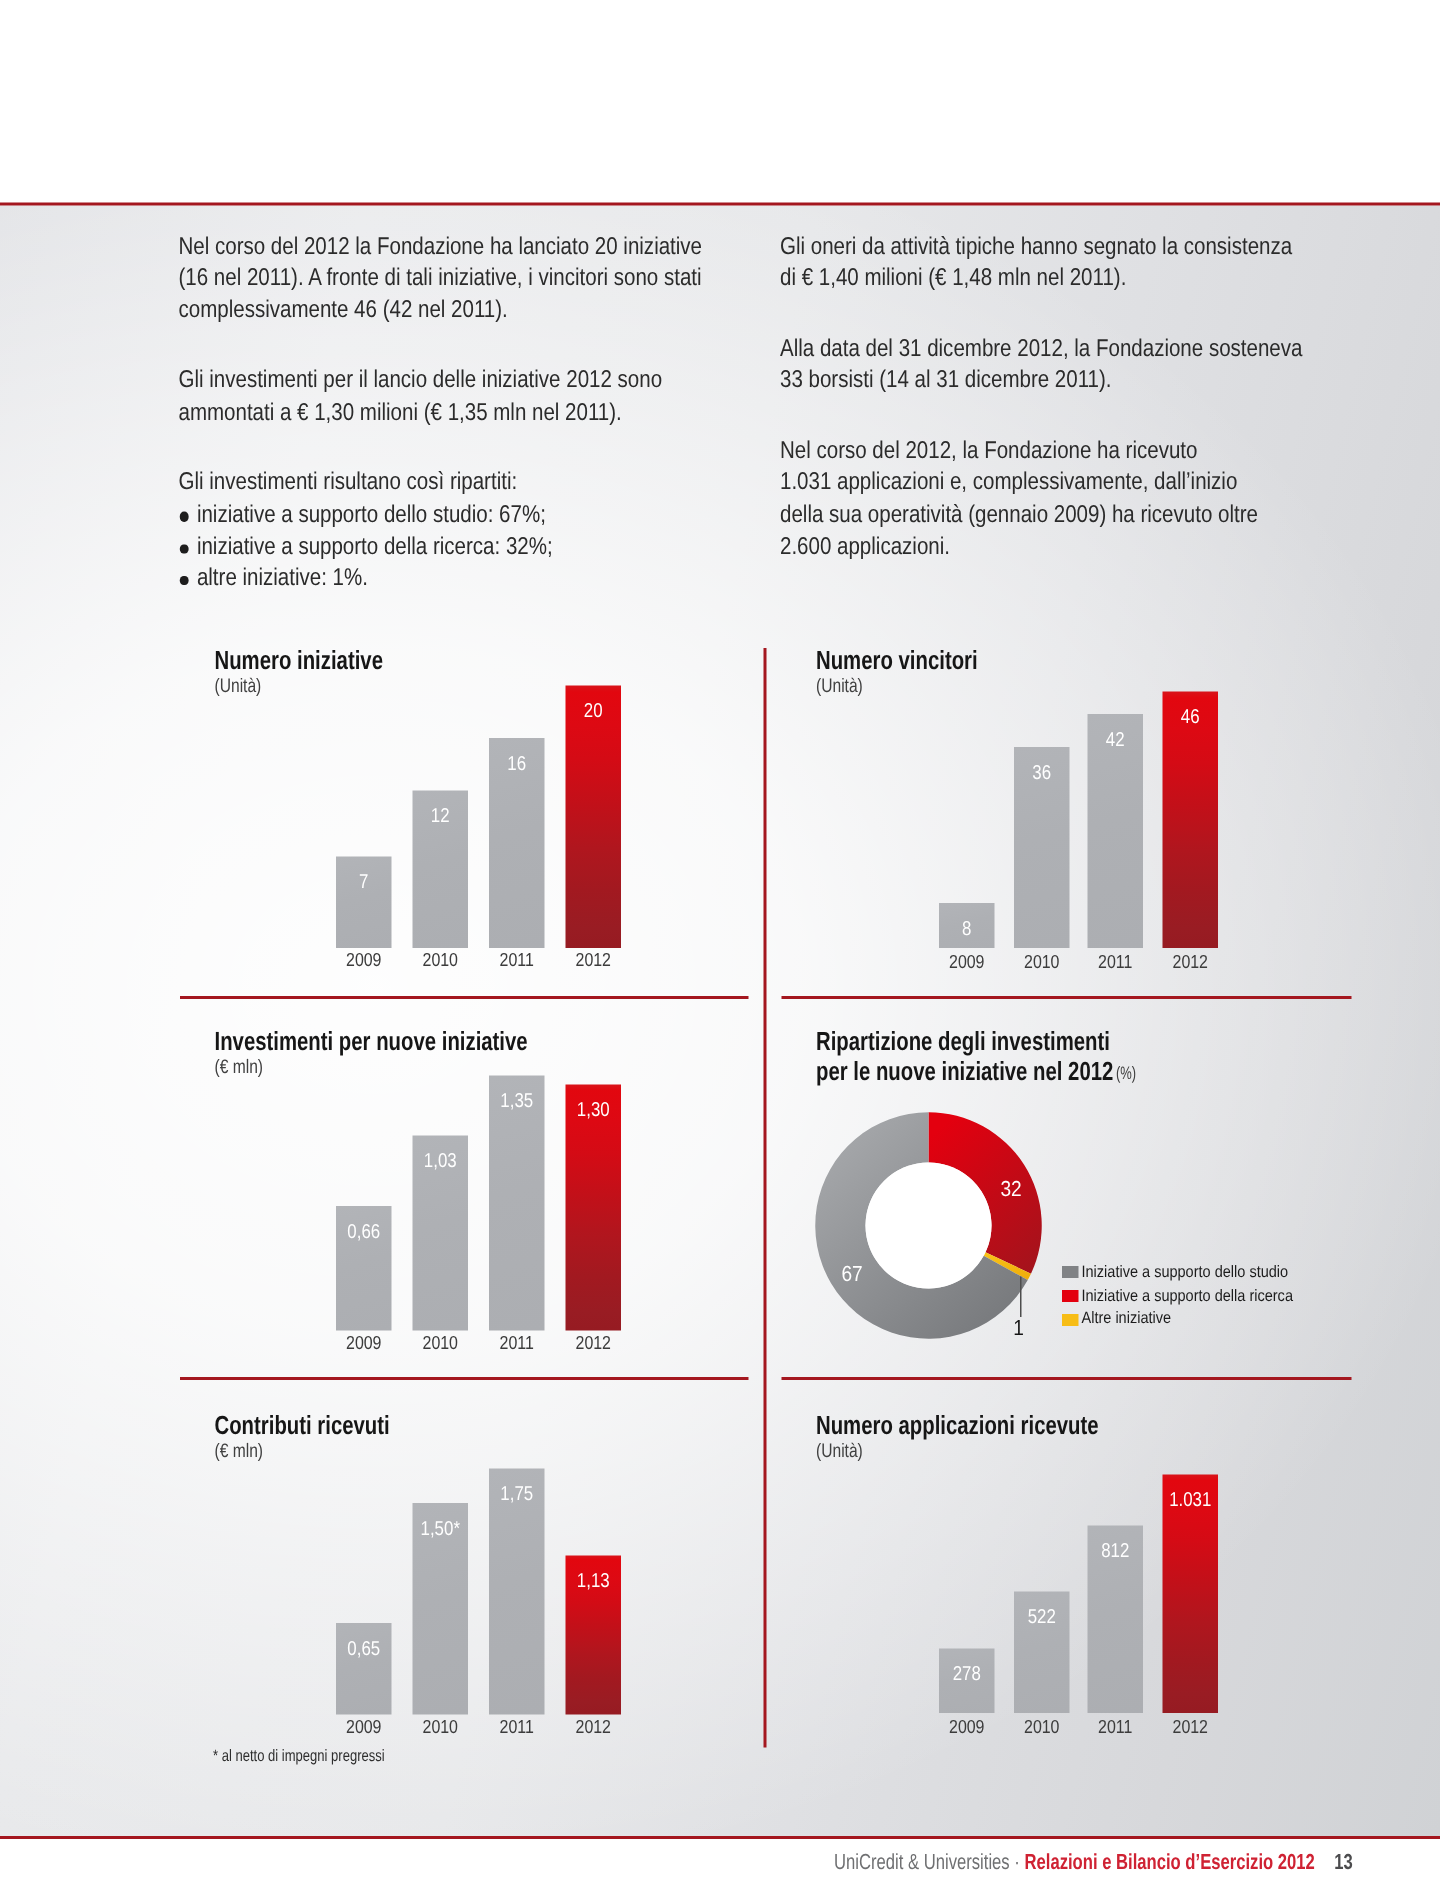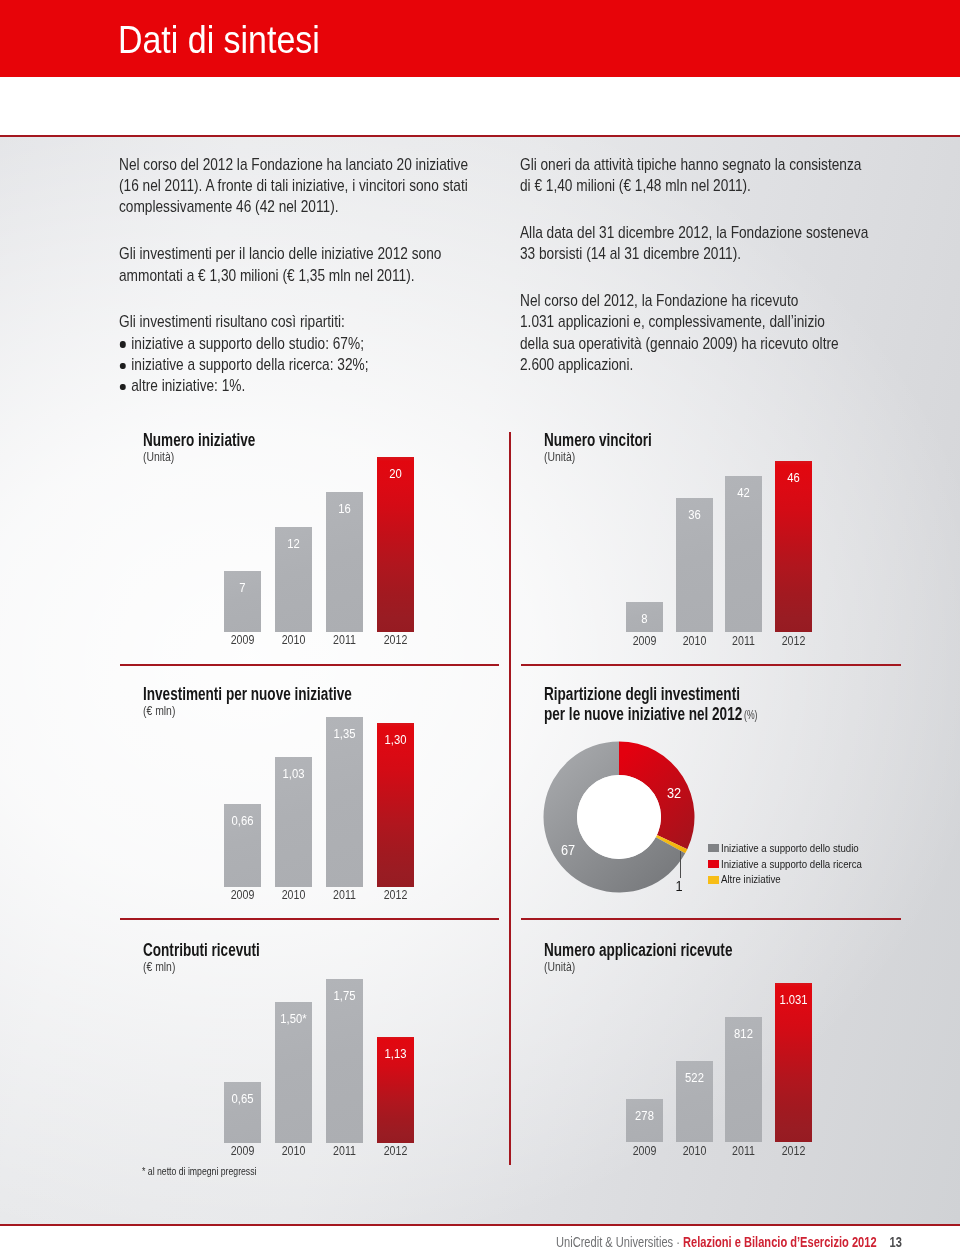--- a/index.html
+++ b/index.html
@@ -62,23 +62,20 @@
         transform:scaleX(.765);transform-origin:left top;}
   .foot .g{color:#6f7072;}
   .foot .r{color:#cf2233;font-weight:bold;}
   .foot .p{color:#4c4c4e;font-weight:bold;}
 </style>
 </head>
 <body>
 
 <div class="page">
   <div class="body"></div>
-  <div class="hdr">
-    <div class="hdr-title">Dati di sintesi</div>
-  </div>
   <div class="topline"></div>
   <div class="botline"></div>
 
   <div class="intro" style="left:119px;top:154px;">
     <p>Nel corso del 2012 la Fondazione ha lanciato 20 iniziative</p>
     <p>(16 nel 2011). A fronte di tali iniziative, i vincitori sono stati</p>
     <p>complessivamente 46 (42 nel 2011).</p>
     <div class="gap"></div>
     <p>Gli investimenti per il lancio delle iniziative 2012 sono</p>
     <p>ammontati a € 1,30 milioni (€ 1,35 mln nel 2011).</p>

